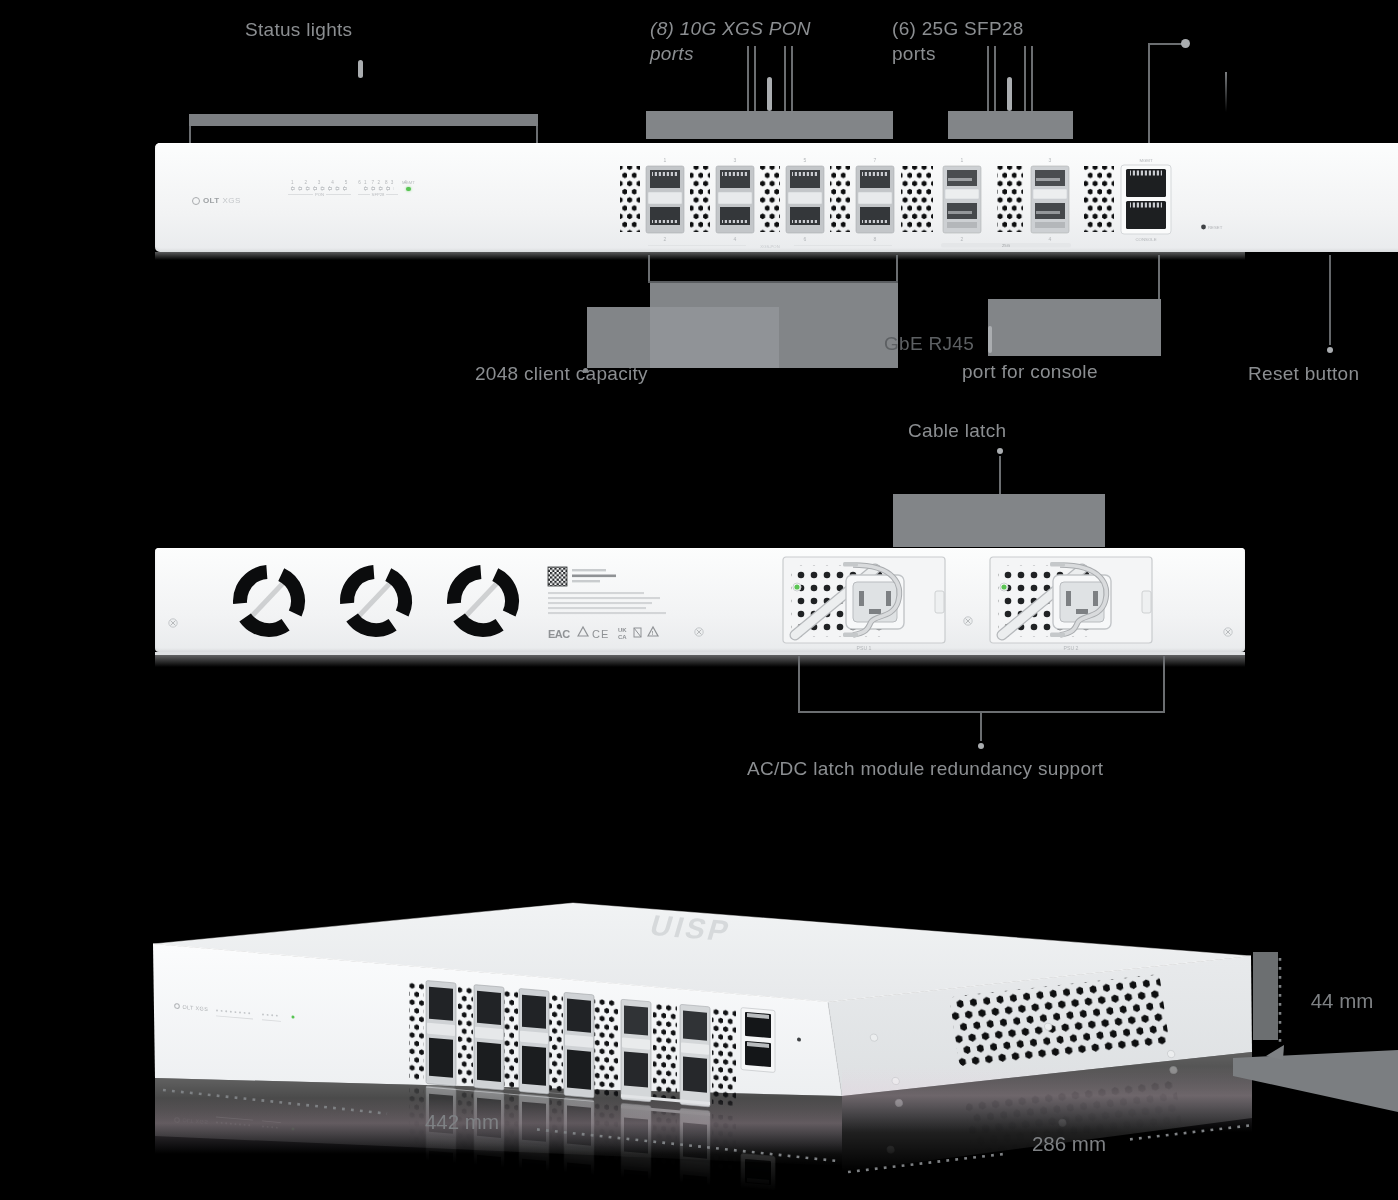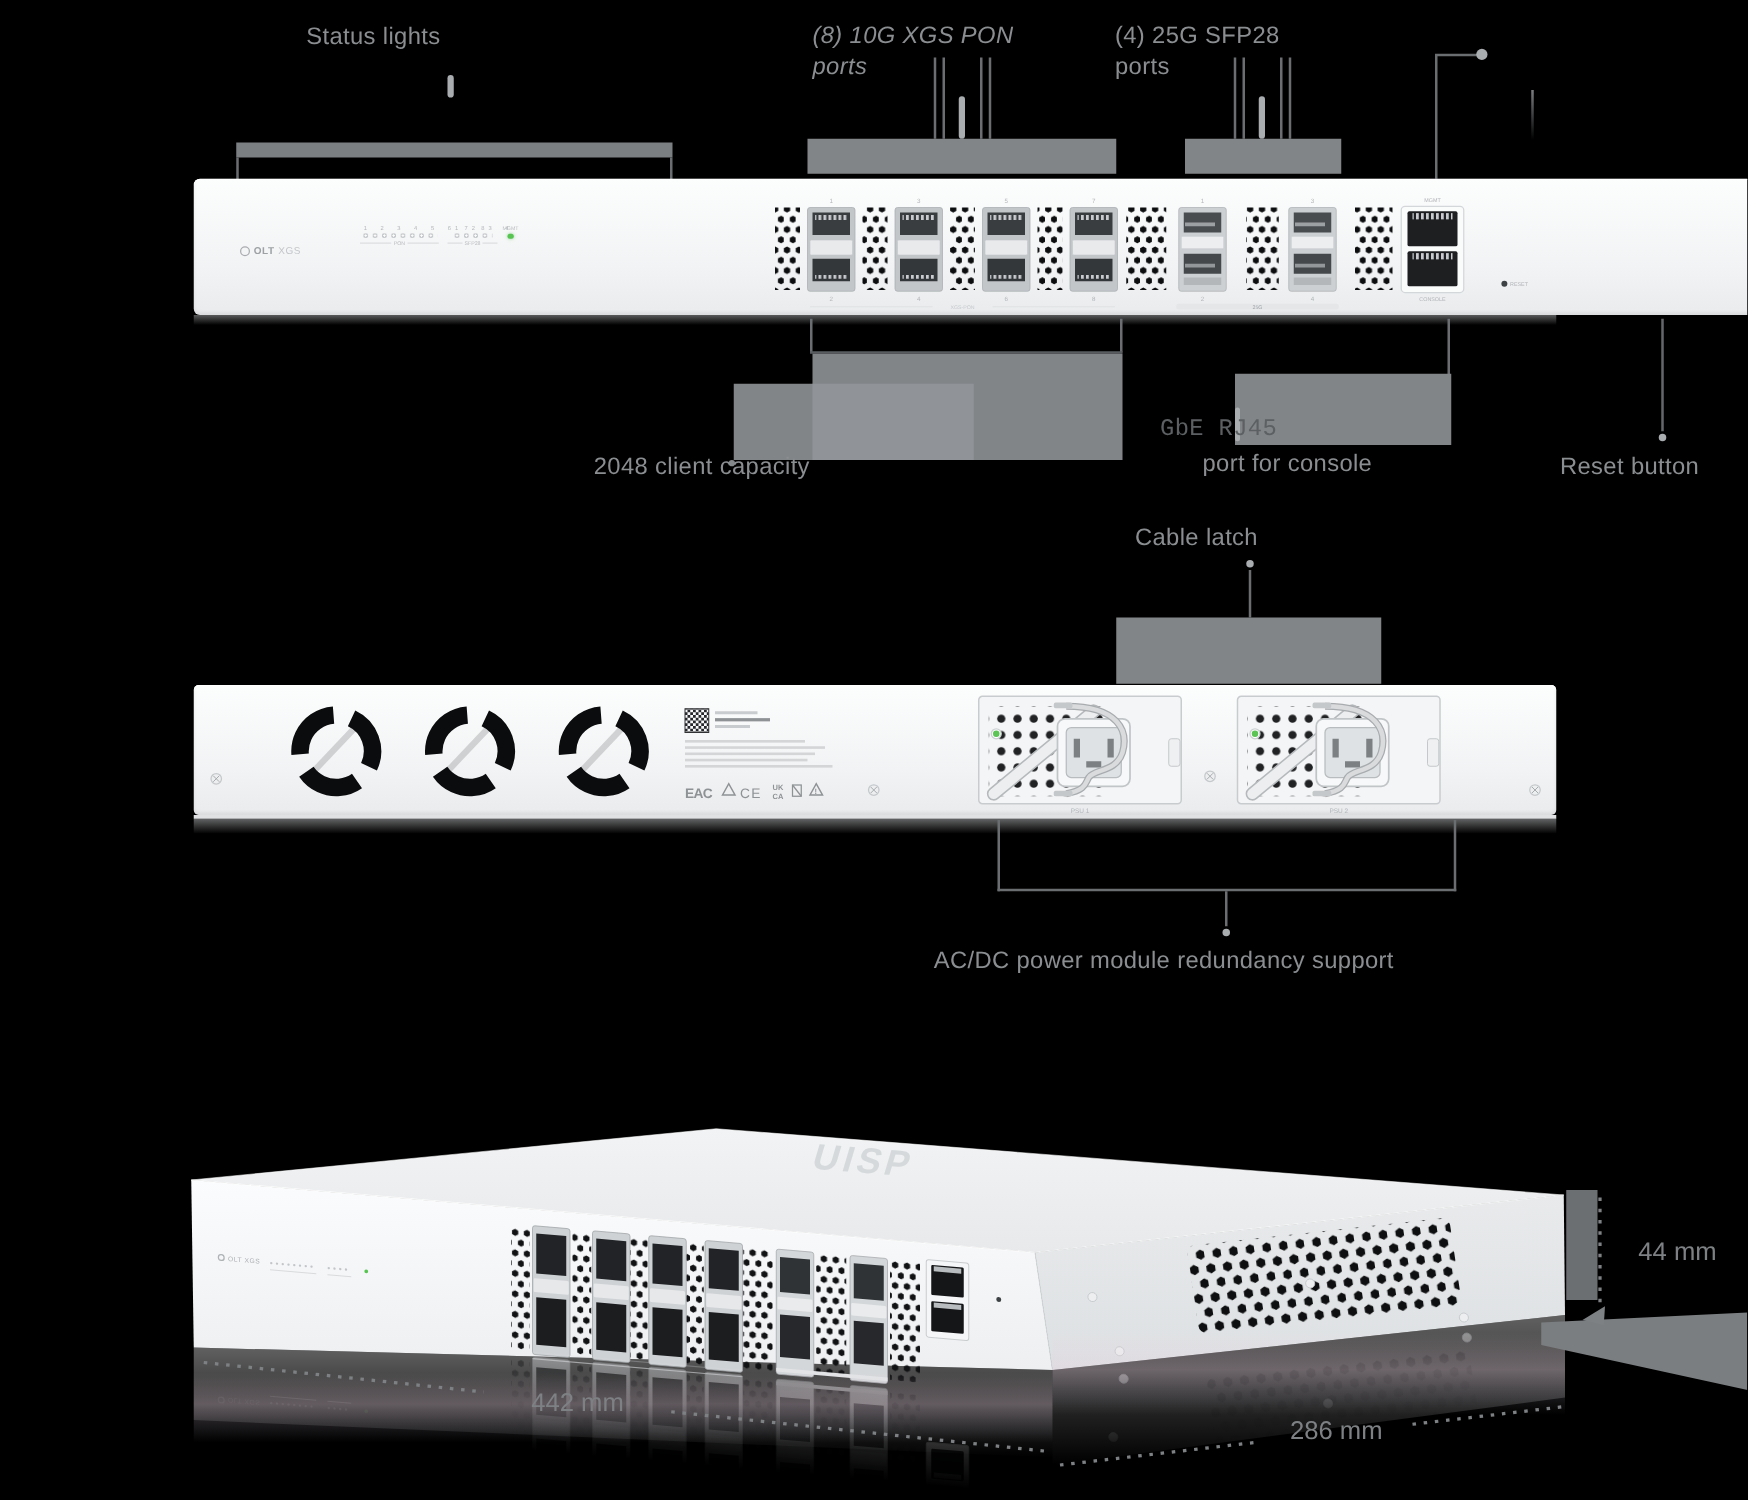--- a/index.html
+++ b/index.html
@@ -57,21 +57,21 @@
     <span>ports</span>
   </div>
   <div class="vline thin" style="left:747px;top:46px;height:65px;"></div>
   <div class="vline thin" style="left:754px;top:46px;height:65px;"></div>
   <div class="vline thin" style="left:784px;top:46px;height:65px;"></div>
   <div class="vline thin" style="left:791px;top:46px;height:65px;"></div>
   <div class="tick" style="left:767px;top:77px;height:34px;"></div>
   <div class="gbox" style="left:646px;top:111px;width:247px;height:28px;"></div>
 
   <div class="lbl" style="left:892px;top:16px;width:236px;">
-    <span>(4) 25G SFP28</span><br>
+    <span>(6) 25G SFP28</span><br>
     <span>ports</span>
   </div>
   <div class="vline thin" style="left:987px;top:46px;height:65px;"></div>
   <div class="vline thin" style="left:994px;top:46px;height:65px;"></div>
   <div class="vline thin" style="left:1024px;top:46px;height:65px;"></div>
   <div class="vline thin" style="left:1031px;top:46px;height:65px;"></div>
   <div class="tick" style="left:1007px;top:77px;height:34px;"></div>
   <div class="gbox" style="left:948px;top:111px;width:125px;height:28px;"></div>
 
   <div class="hline" style="left:1148px;top:43px;width:36px;background:#6b6e71;"></div>
@@ -218,21 +218,21 @@
   <div class="hline" style="left:648px;top:281px;width:250px;"></div>
   <div class="gbox" style="left:650px;top:283px;width:248px;height:85px;"></div>
   <div class="gbox" style="left:587px;top:307px;width:192px;height:61px;"></div>
   <div class="gbox lt" style="left:650px;top:307px;width:129px;height:61px;"></div>
   <div class="dot" style="left:583px;top:368px;width:5px;height:5px;background:#85888b;"></div>
   <div class="lbl" style="left:475px;top:361px;width:230px;">2048 client capacity</div>
 
   <div class="vline thin" style="left:1158px;top:255px;height:45px;"></div>
   <div class="gbox" style="left:988px;top:299px;width:173px;height:57px;"></div>
   <div class="tick" style="left:988px;top:326px;height:27px;width:4px;"></div>
-  <div class="lbl dk" style="left:928px;top:331px;width:160px;font-family:Liberation Mono, monospace;">GbE RJ45</div>
+  <div class="lbl dk" style="left:884px;top:331px;width:160px;">GbE RJ45</div>
   <div class="lbl" style="left:962px;top:359px;width:200px;">port for console</div>
 
   <div class="vline" style="left:1329px;top:255px;height:90px;width:1.5px;"></div>
   <div class="dot" style="left:1327px;top:347px;width:6px;height:6px;"></div>
   <div class="lbl" style="left:1248px;top:361px;width:160px;">Reset button</div>
 
   <div class="lbl" style="left:908px;top:418px;width:185px;">Cable latch</div>
   <div class="dot" style="left:997px;top:448px;width:6px;height:6px;"></div>
   <div class="vline thin" style="left:999px;top:456px;height:38px;"></div>
   <div class="gbox" style="left:893px;top:494px;width:212px;height:53px;"></div>
@@ -351,21 +351,21 @@
     </svg>
   </div>
   <div style="position:absolute;left:155px;top:652px;width:1090px;height:2.5px;background:#dfe1e3;"></div>
   <div class="edgefade" style="left:155px;top:654.5px;width:1090px;height:12px;opacity:.55;"></div>
 
   <div class="vline thin" style="left:798px;top:656px;height:57px;"></div>
   <div class="vline thin" style="left:1163px;top:656px;height:57px;"></div>
   <div class="hline" style="left:798px;top:711px;width:367px;background:#6b6e71;"></div>
   <div class="vline thin" style="left:980px;top:713px;height:28px;"></div>
   <div class="dot" style="left:978px;top:743px;width:6px;height:6px;"></div>
-  <div class="lbl" style="left:747px;top:756px;width:470px;">AC/DC power module redundancy support</div>
+  <div class="lbl" style="left:747px;top:756px;width:470px;">AC/DC latch module redundancy support</div>
 
   <svg style="left:140px;top:880px;" width="1258" height="320" viewBox="0 0 1258 320">
     <defs>
       <pattern id="hxC" width="9.5" height="16.4" patternUnits="userSpaceOnUse">
         <path fill="#111214" d="M2.6 .3 L5.11 1.75 L5.11 4.65 L2.6 6.1 L.09 4.65 L.09 1.75 Z"></path>
         <path fill="#111214" d="M7.35 8.5 L9.86 9.95 L9.86 12.85 L7.35 14.3 L4.84 12.85 L4.84 9.95 Z"></path>
       </pattern>
       <pattern id="hxD" width="13.3" height="23" patternUnits="userSpaceOnUse">
         <path fill="#0e0f10" transform="scale(1.4)" d="M2.6 .3 L5.11 1.75 L5.11 4.65 L2.6 6.1 L.09 4.65 L.09 1.75 Z"></path>
         <path fill="#0e0f10" transform="scale(1.4)" d="M7.35 8.5 L9.86 9.95 L9.86 12.85 L7.35 14.3 L4.84 12.85 L4.84 9.95 Z"></path>

